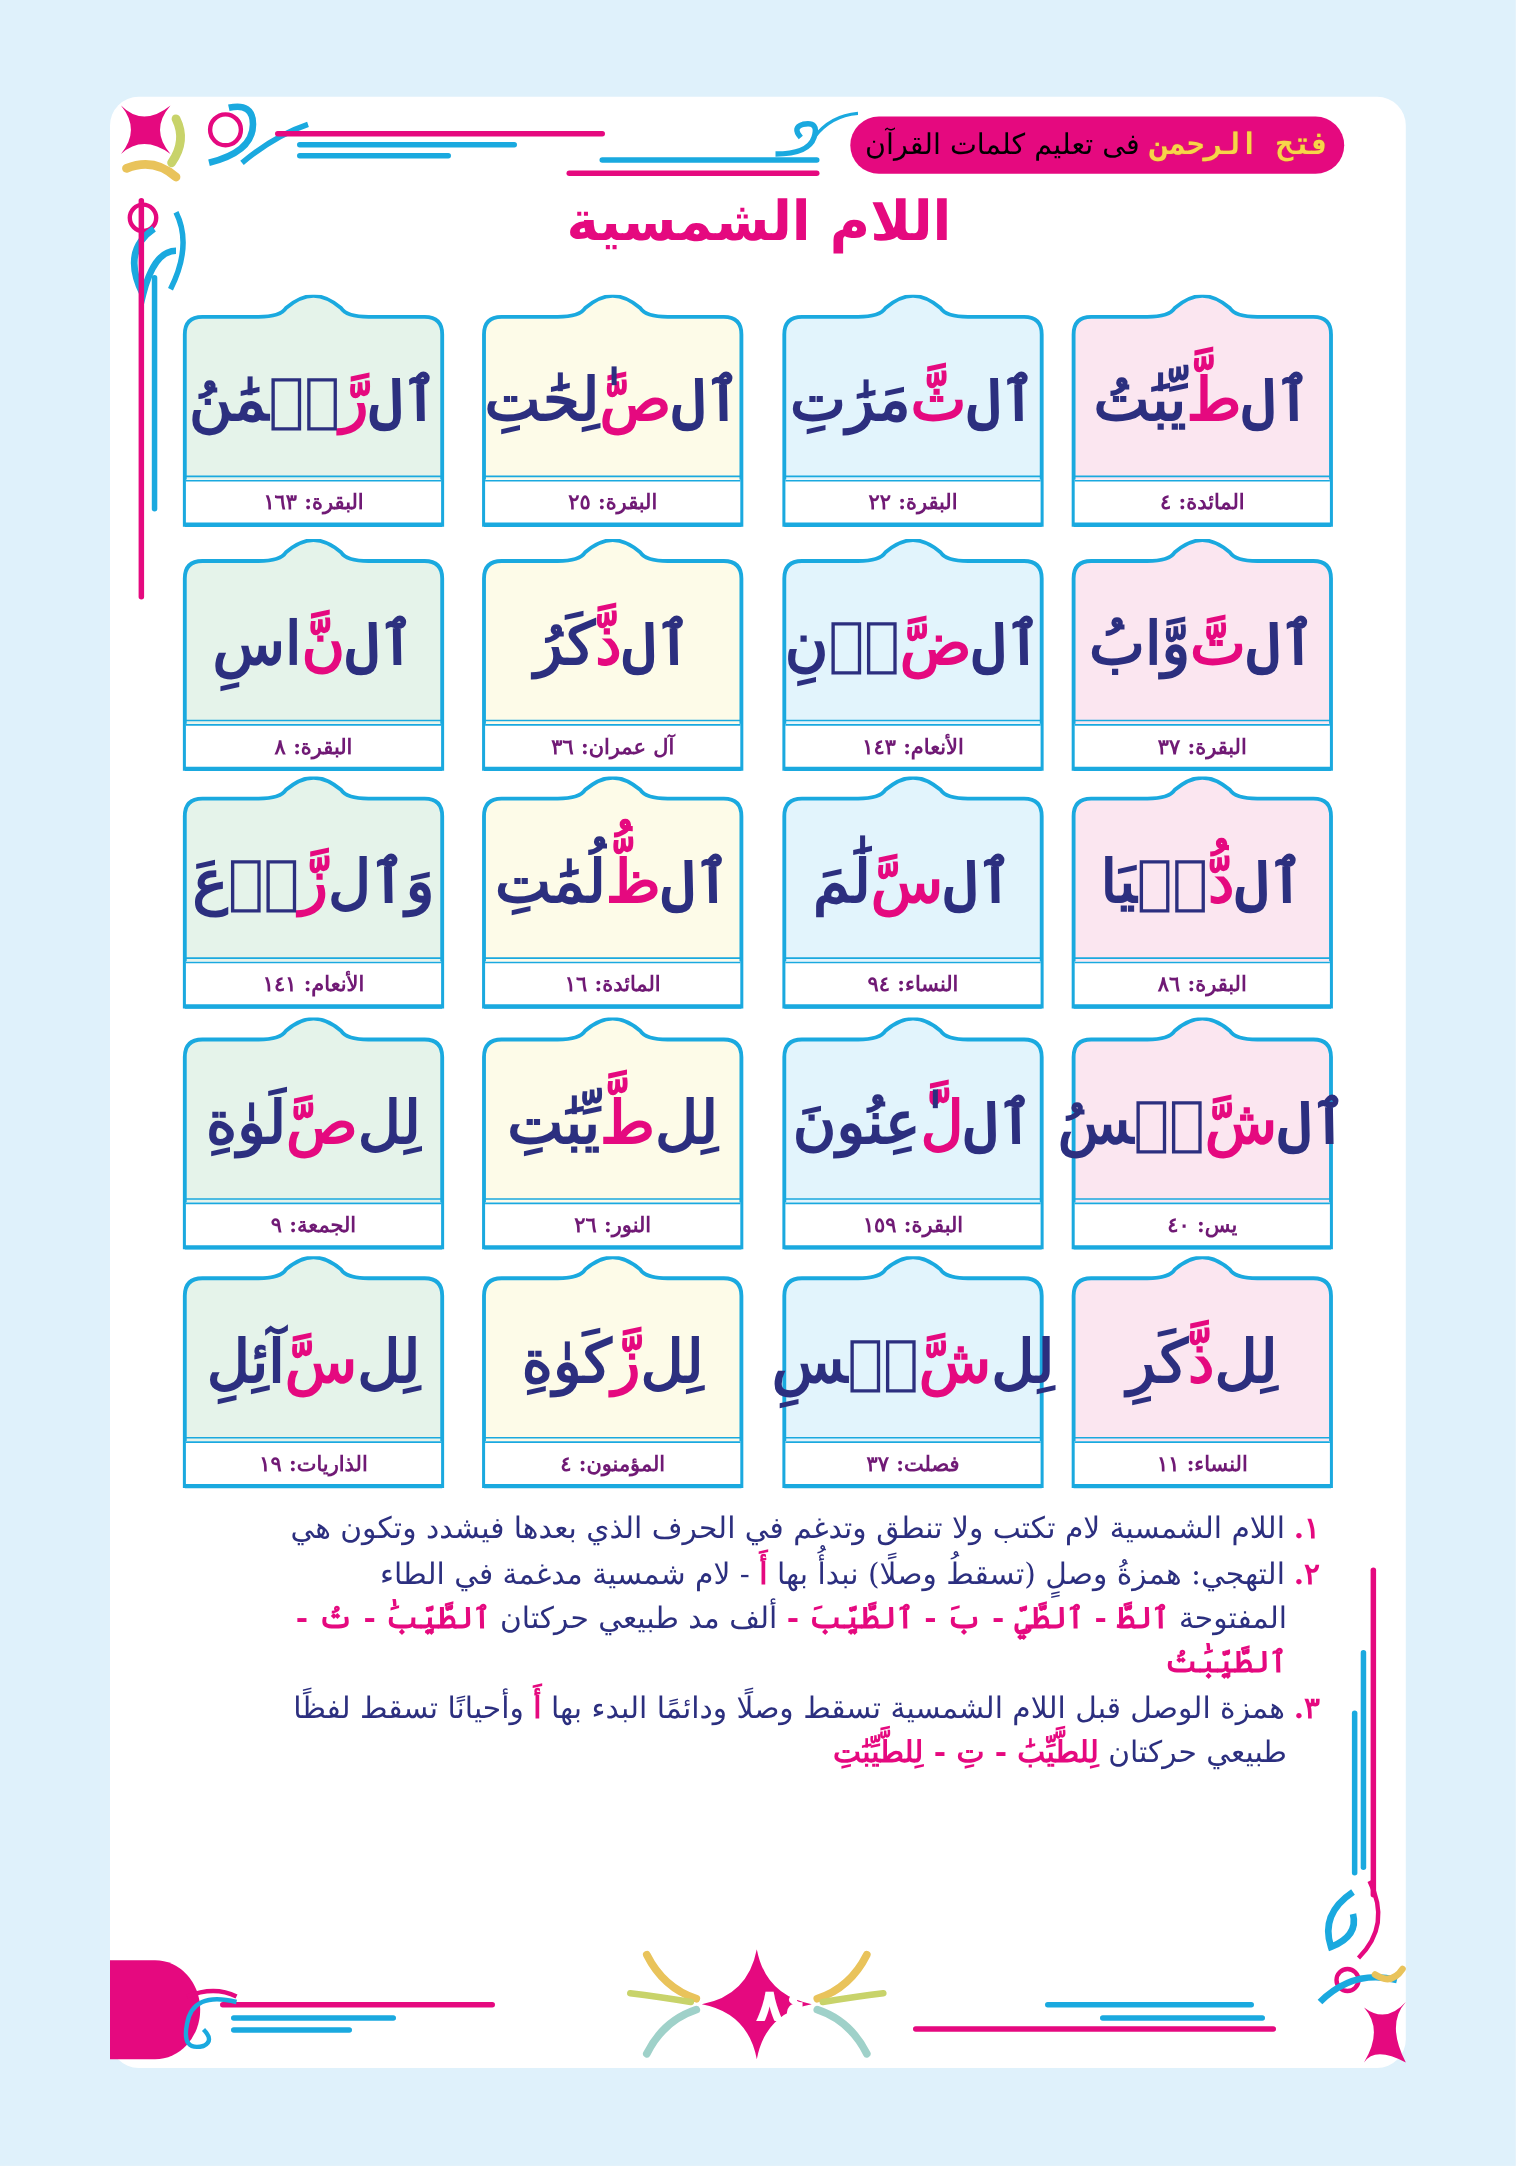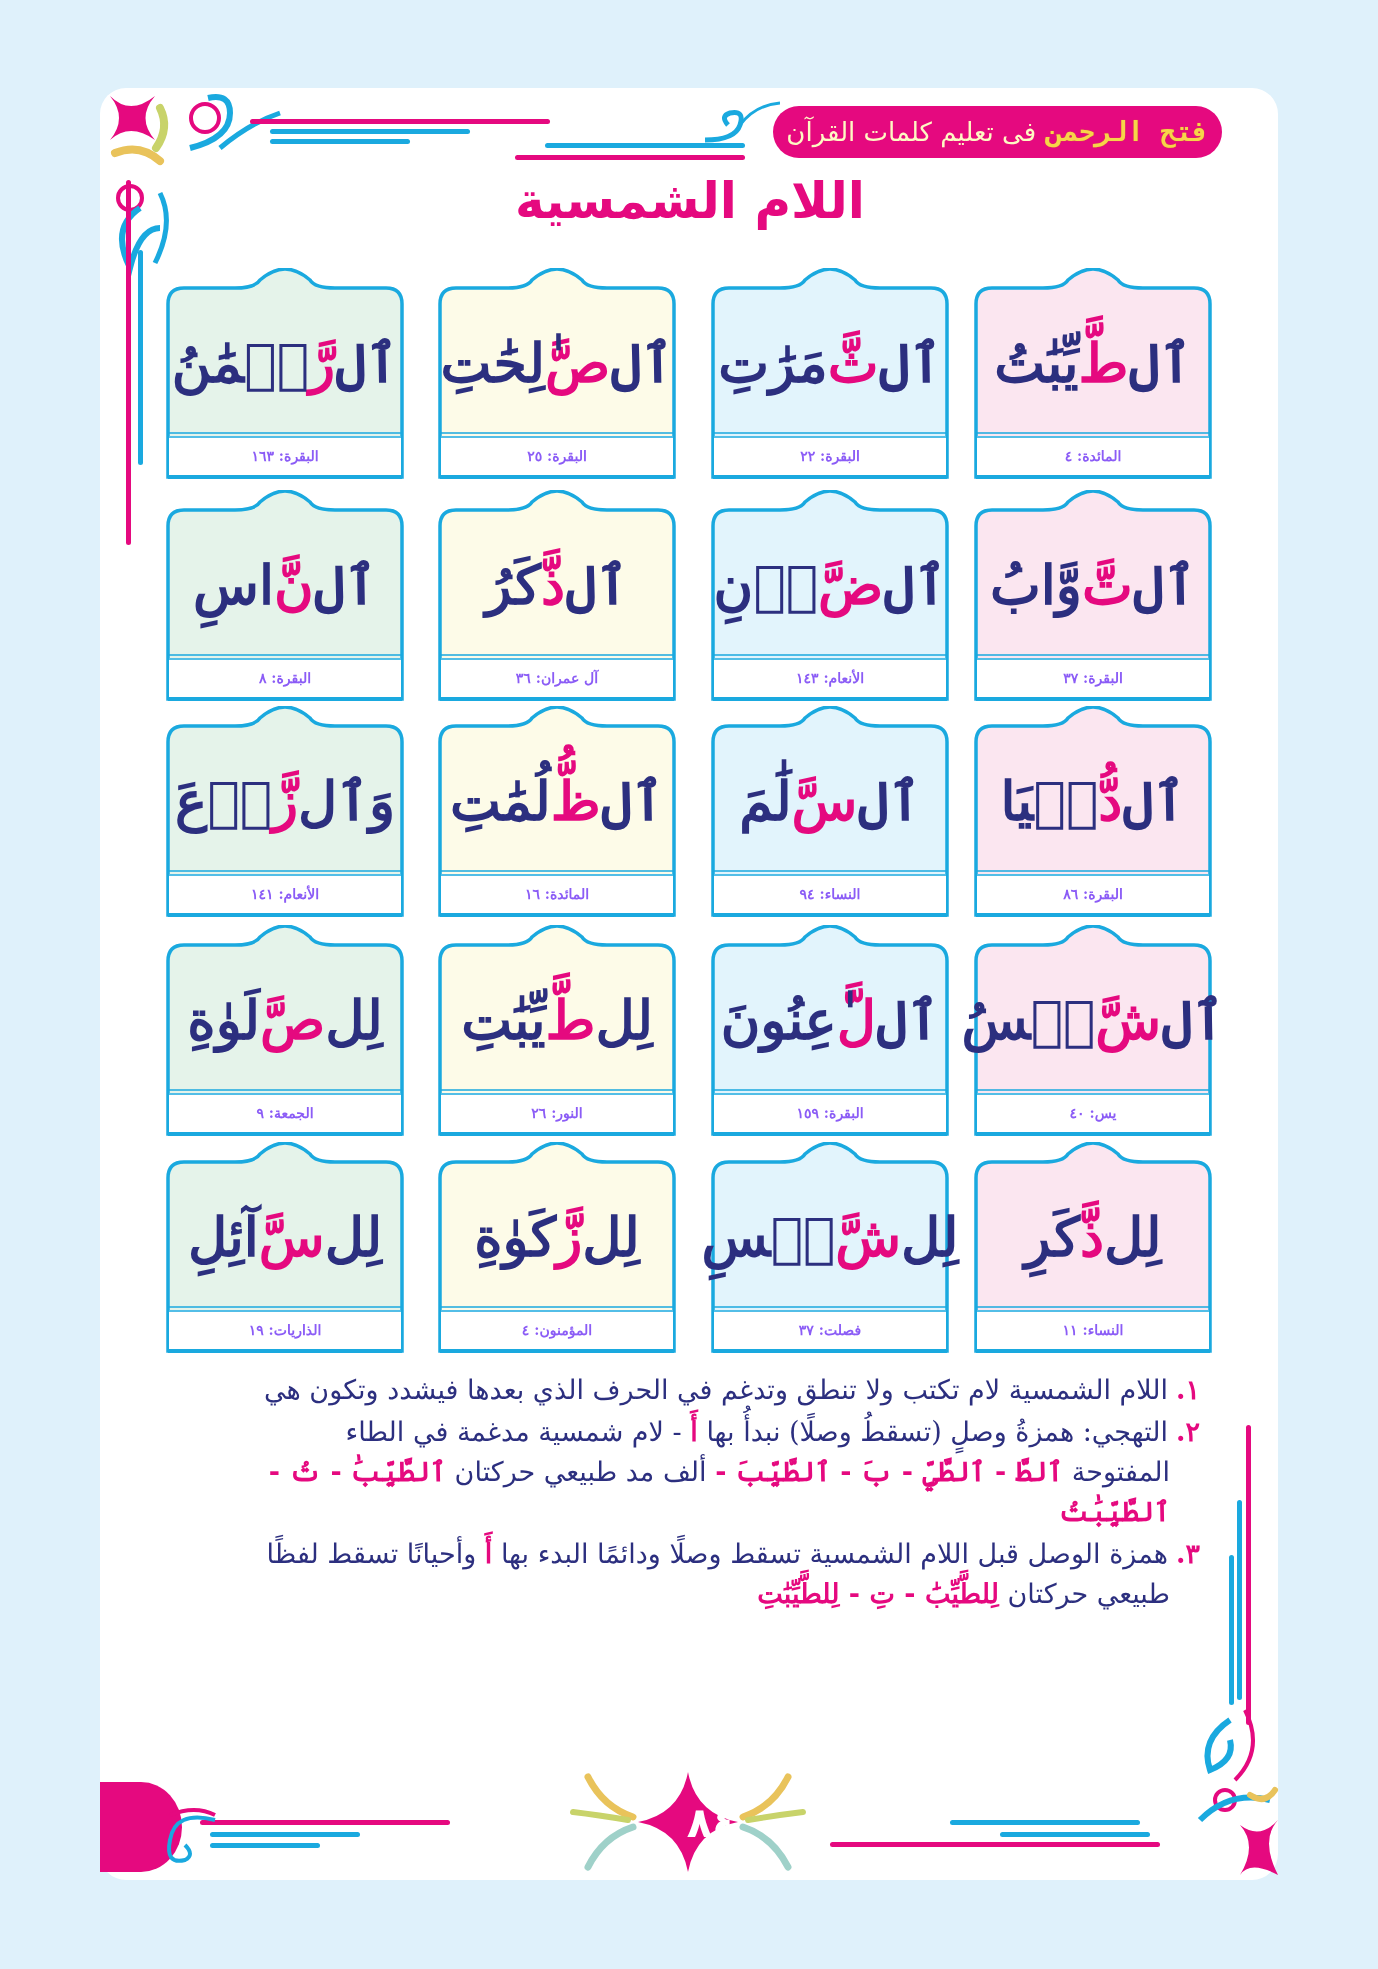--- a/index.html
+++ b/index.html
@@ -18,21 +18,21 @@
   .header-pill {
     position: absolute; left: 773px; top: 106px; width: 449px; height: 52px;
     background: #e5097f; border-radius: 26px;
     display: flex; align-items: center; justify-content: center; gap: 10px;
     direction: rtl;
   }
   .header-brand {
     color: #f7d44a; font-family: Liberation Mono, monospace; font-size: 27px; font-weight: bold;
     text-shadow: 0 0 1px #c98e10;
   }
-  .header-subtitle { color: #fef9c3; font-size: 26px; }
+  .header-subtitle { color: #000000; font-size: 26px; }
 
   
   .line { position: absolute; height: 5px; border-radius: 3px; }
   .pink { background: #e5097f; }
   .blue { background: #1aa9df; }
   .vline { position: absolute; width: 5px; border-radius: 3px; }
 
   .page-title {
     position: absolute; left: 400px; width: 580px; top: 172px; text-align: center;
     font-family: "DejaVu Sans", sans-serif; font-weight: bold; font-size: 50px; color: #e5097f;
@@ -47,21 +47,21 @@
   .card-word {
     position: absolute; left: 0; right: 0; top: 30px; height: 130px;
     display: flex; align-items: center; justify-content: center;
     font-family: "DejaVu Serif", serif; font-size: 54px; color: #2c2f7f; font-weight: bold;
     direction: rtl; white-space: nowrap;
   }
   .card-word .hl { color: #e5097f; }
   .card-ref {
     position: absolute; left: 6px; right: 6px; bottom: 6px; height: 36px;
     display: flex; align-items: center; justify-content: center;
-    font-family: "DejaVu Serif", serif; font-size: 14px; color: #8b5cf6; font-weight: bold;
+    font-family: "DejaVu Serif", serif; font-size: 19px; color: #701a75; font-weight: bold;
     direction: rtl;
   }
 
   
   .notes {
     position: absolute; left: 190px; width: 1010px; top: 1370px;
     direction: rtl; text-align: right;
     font-family: "DejaVu Serif", serif; font-size: 27px; color: #2c2f7f; line-height: 40px;
   }
   .note { margin: 0 0 2px 0; }

